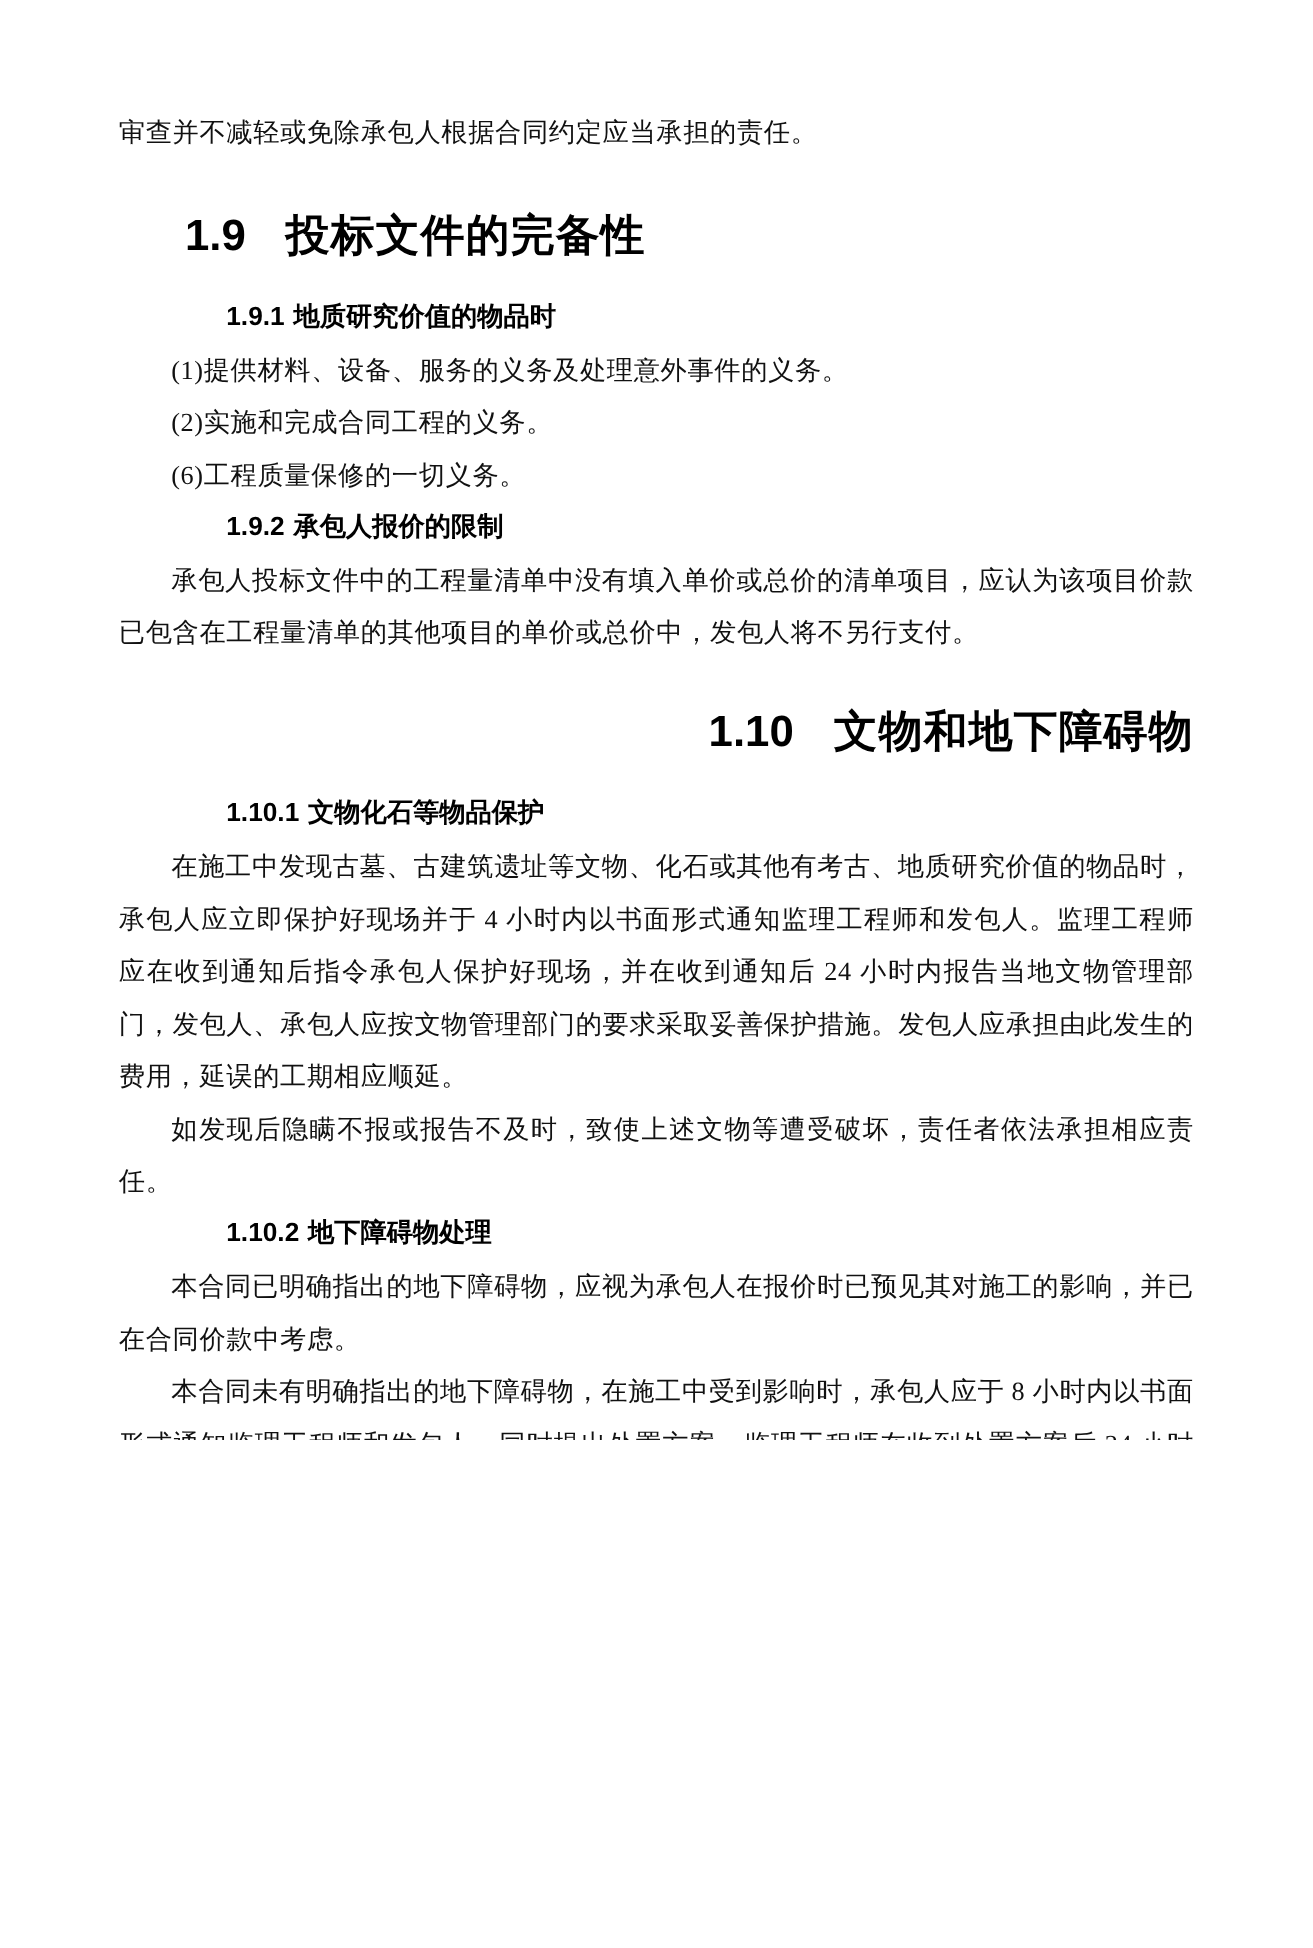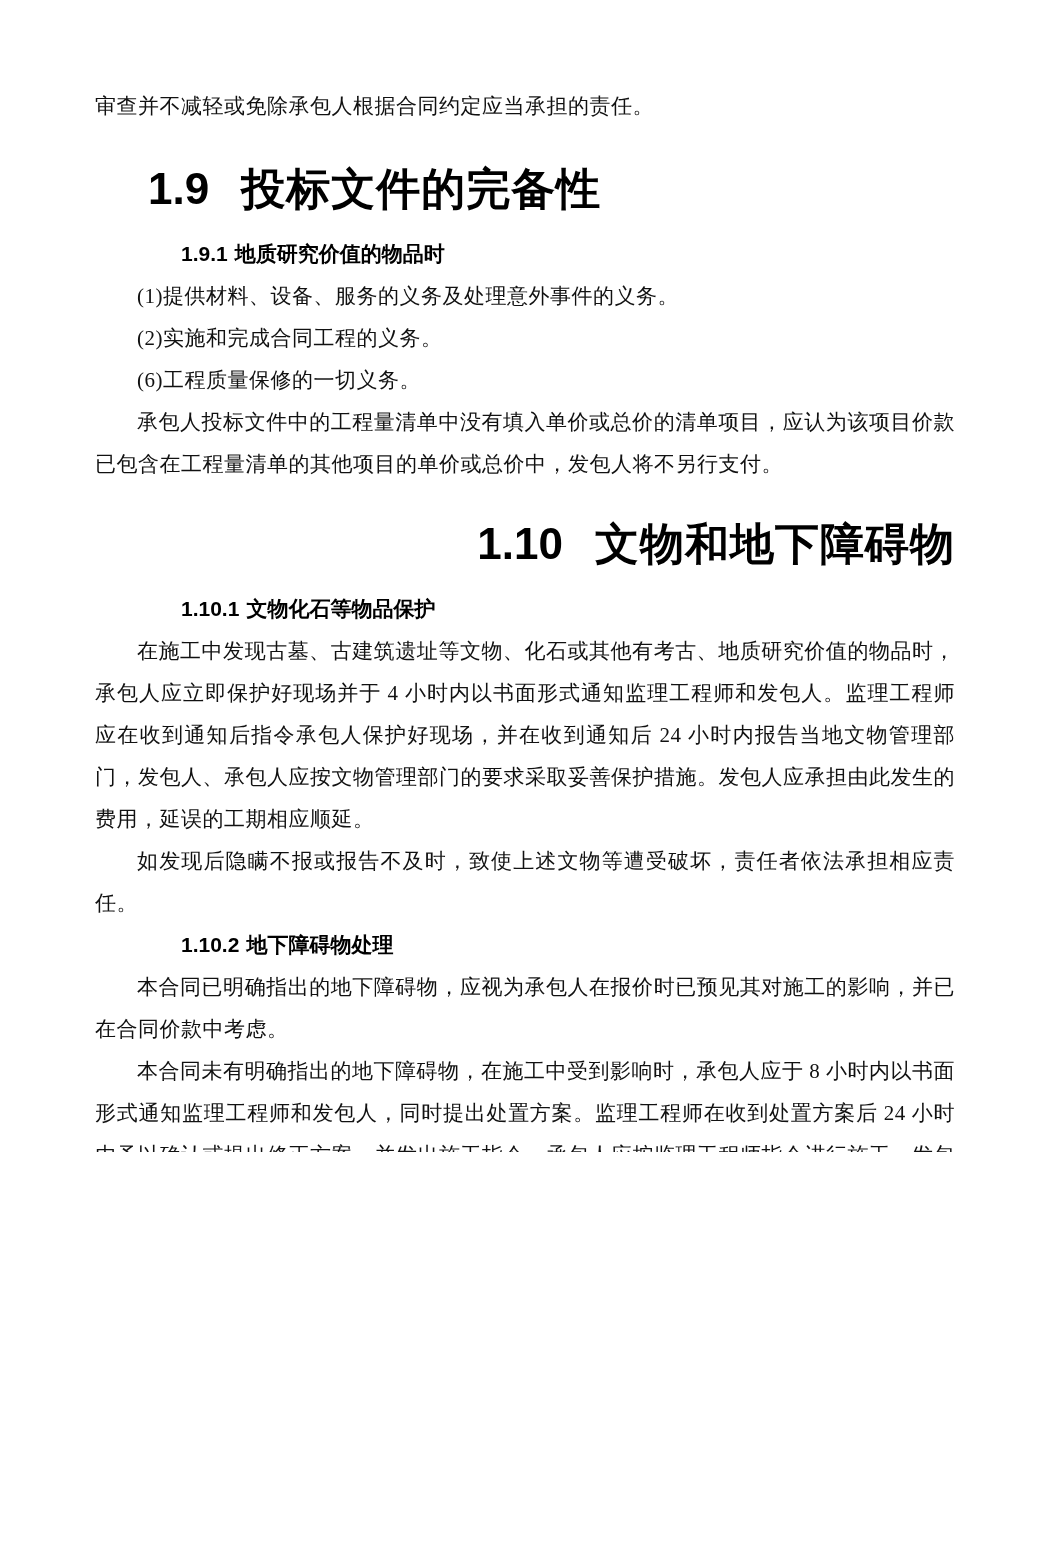--- a/index.html
+++ b/index.html
@@ -29,21 +29,21 @@
     letter-spacing: 0.5px;
     color: #111111;
   }
   p.body.indent {
     text-indent: 2em;
   }
   h2.sec {
     margin: 42px 0 24px 53px;
     font-family: "Liberation Sans", "DejaVu Sans", sans-serif;
     font-weight: bold;
-    font-size: 44px;
+    font-size: 35px;
     line-height: 40px;
     color: #000000;
     letter-spacing: 1px;
   }
   h2.sec.gap-lg { margin-top: 39px; text-align: right; }
   h2.sec.gap-sm { margin-top: 26px; }
   h2.sec .h2-num {
     margin-right: 32px;
     letter-spacing: 0;
   }
@@ -86,20 +86,23 @@
     </h2>
 
     <h3 class="subsec">
       <span class="h3-num">1.9.1</span><span>地质研究价值的物品时</span>
     </h3>
 
     <p class="body indent">(1)提供材料、设备、服务的义务及处理意外事件的义务。</p>
     <p class="body indent">(2)实施和完成合同工程的义务。</p>
     <p class="body indent">(6)工程质量保修的一切义务。</p>
 
+    <h3 class="subsec">
+      <span class="h3-num">1.9.2</span><span>承包人报价的限制</span>
+    </h3>
 
     <p class="body indent">承包人投标文件中的工程量清单中没有填入单价或总价的清单项目，应认为该项目价款已包含在工程量清单的其他项目的单价或总价中，发包人将不另行支付。</p>
 
     <h2 class="sec gap-lg">
       <span class="h2-num">1.10</span><span class="h2-title">文物和地下障碍物</span>
     </h2>
 
     <h3 class="subsec">
       <span class="h3-num">1.10.1</span><span>文物化石等物品保护</span>
     </h3>

